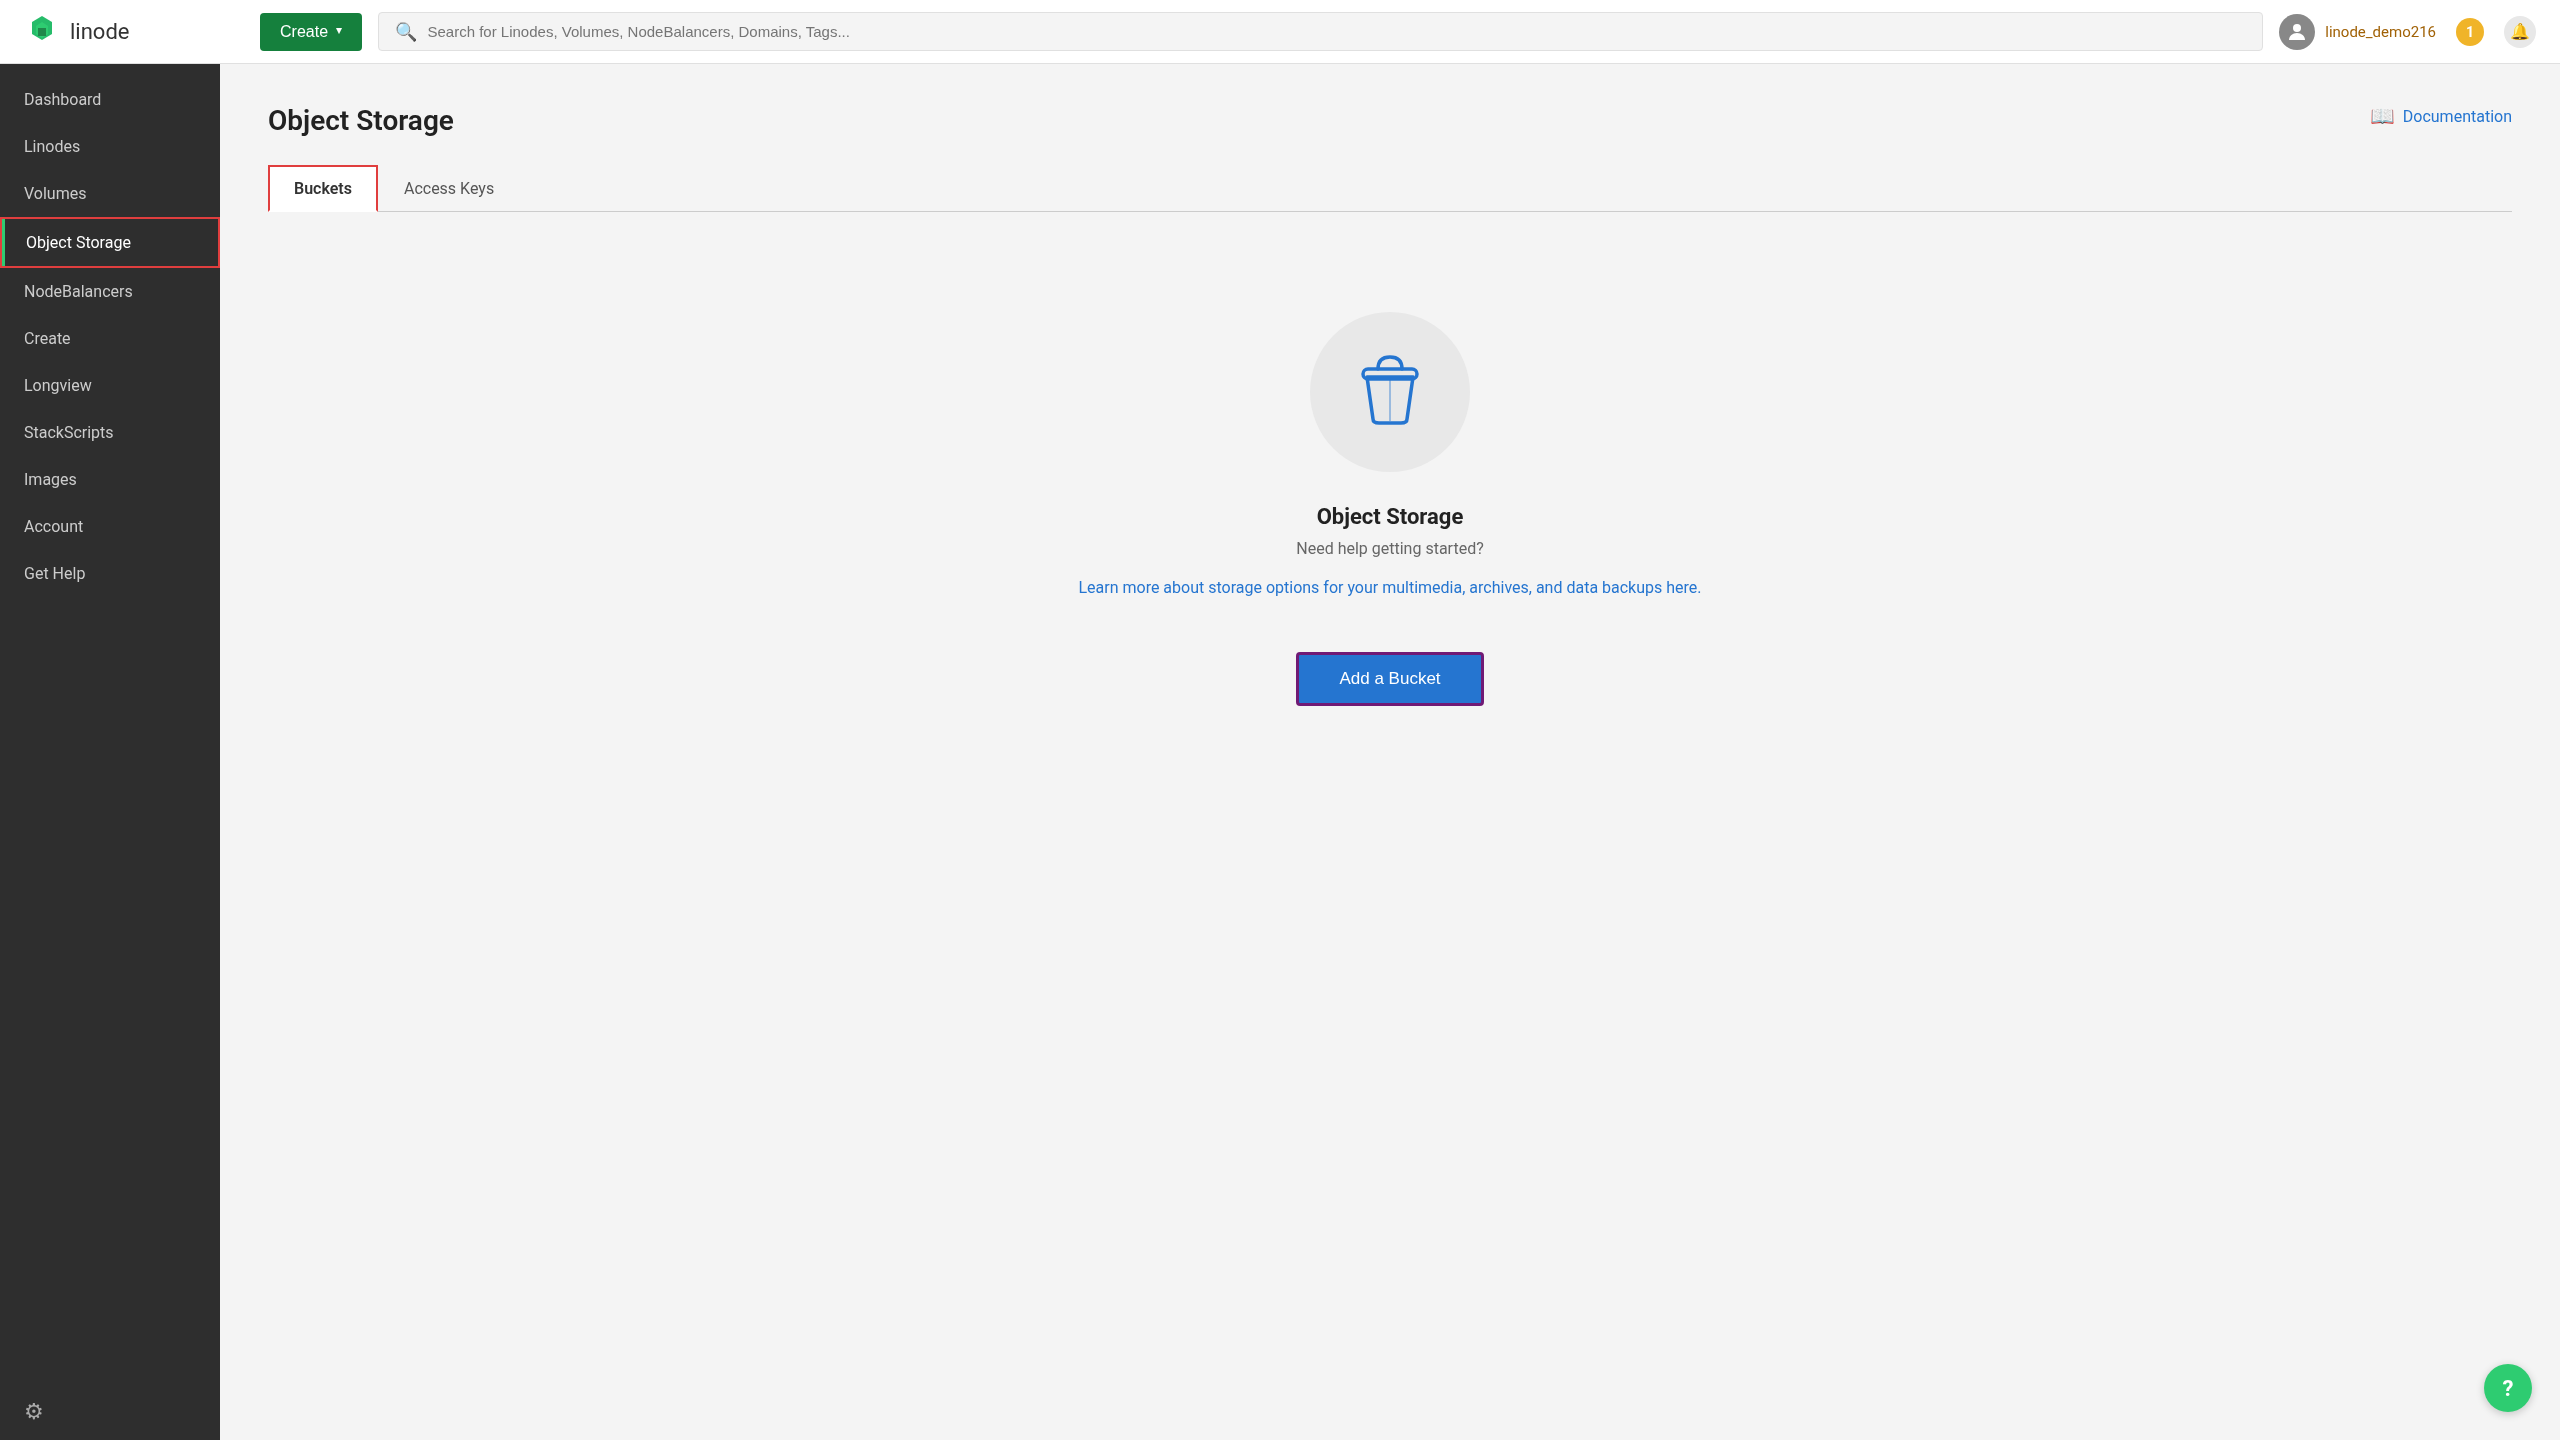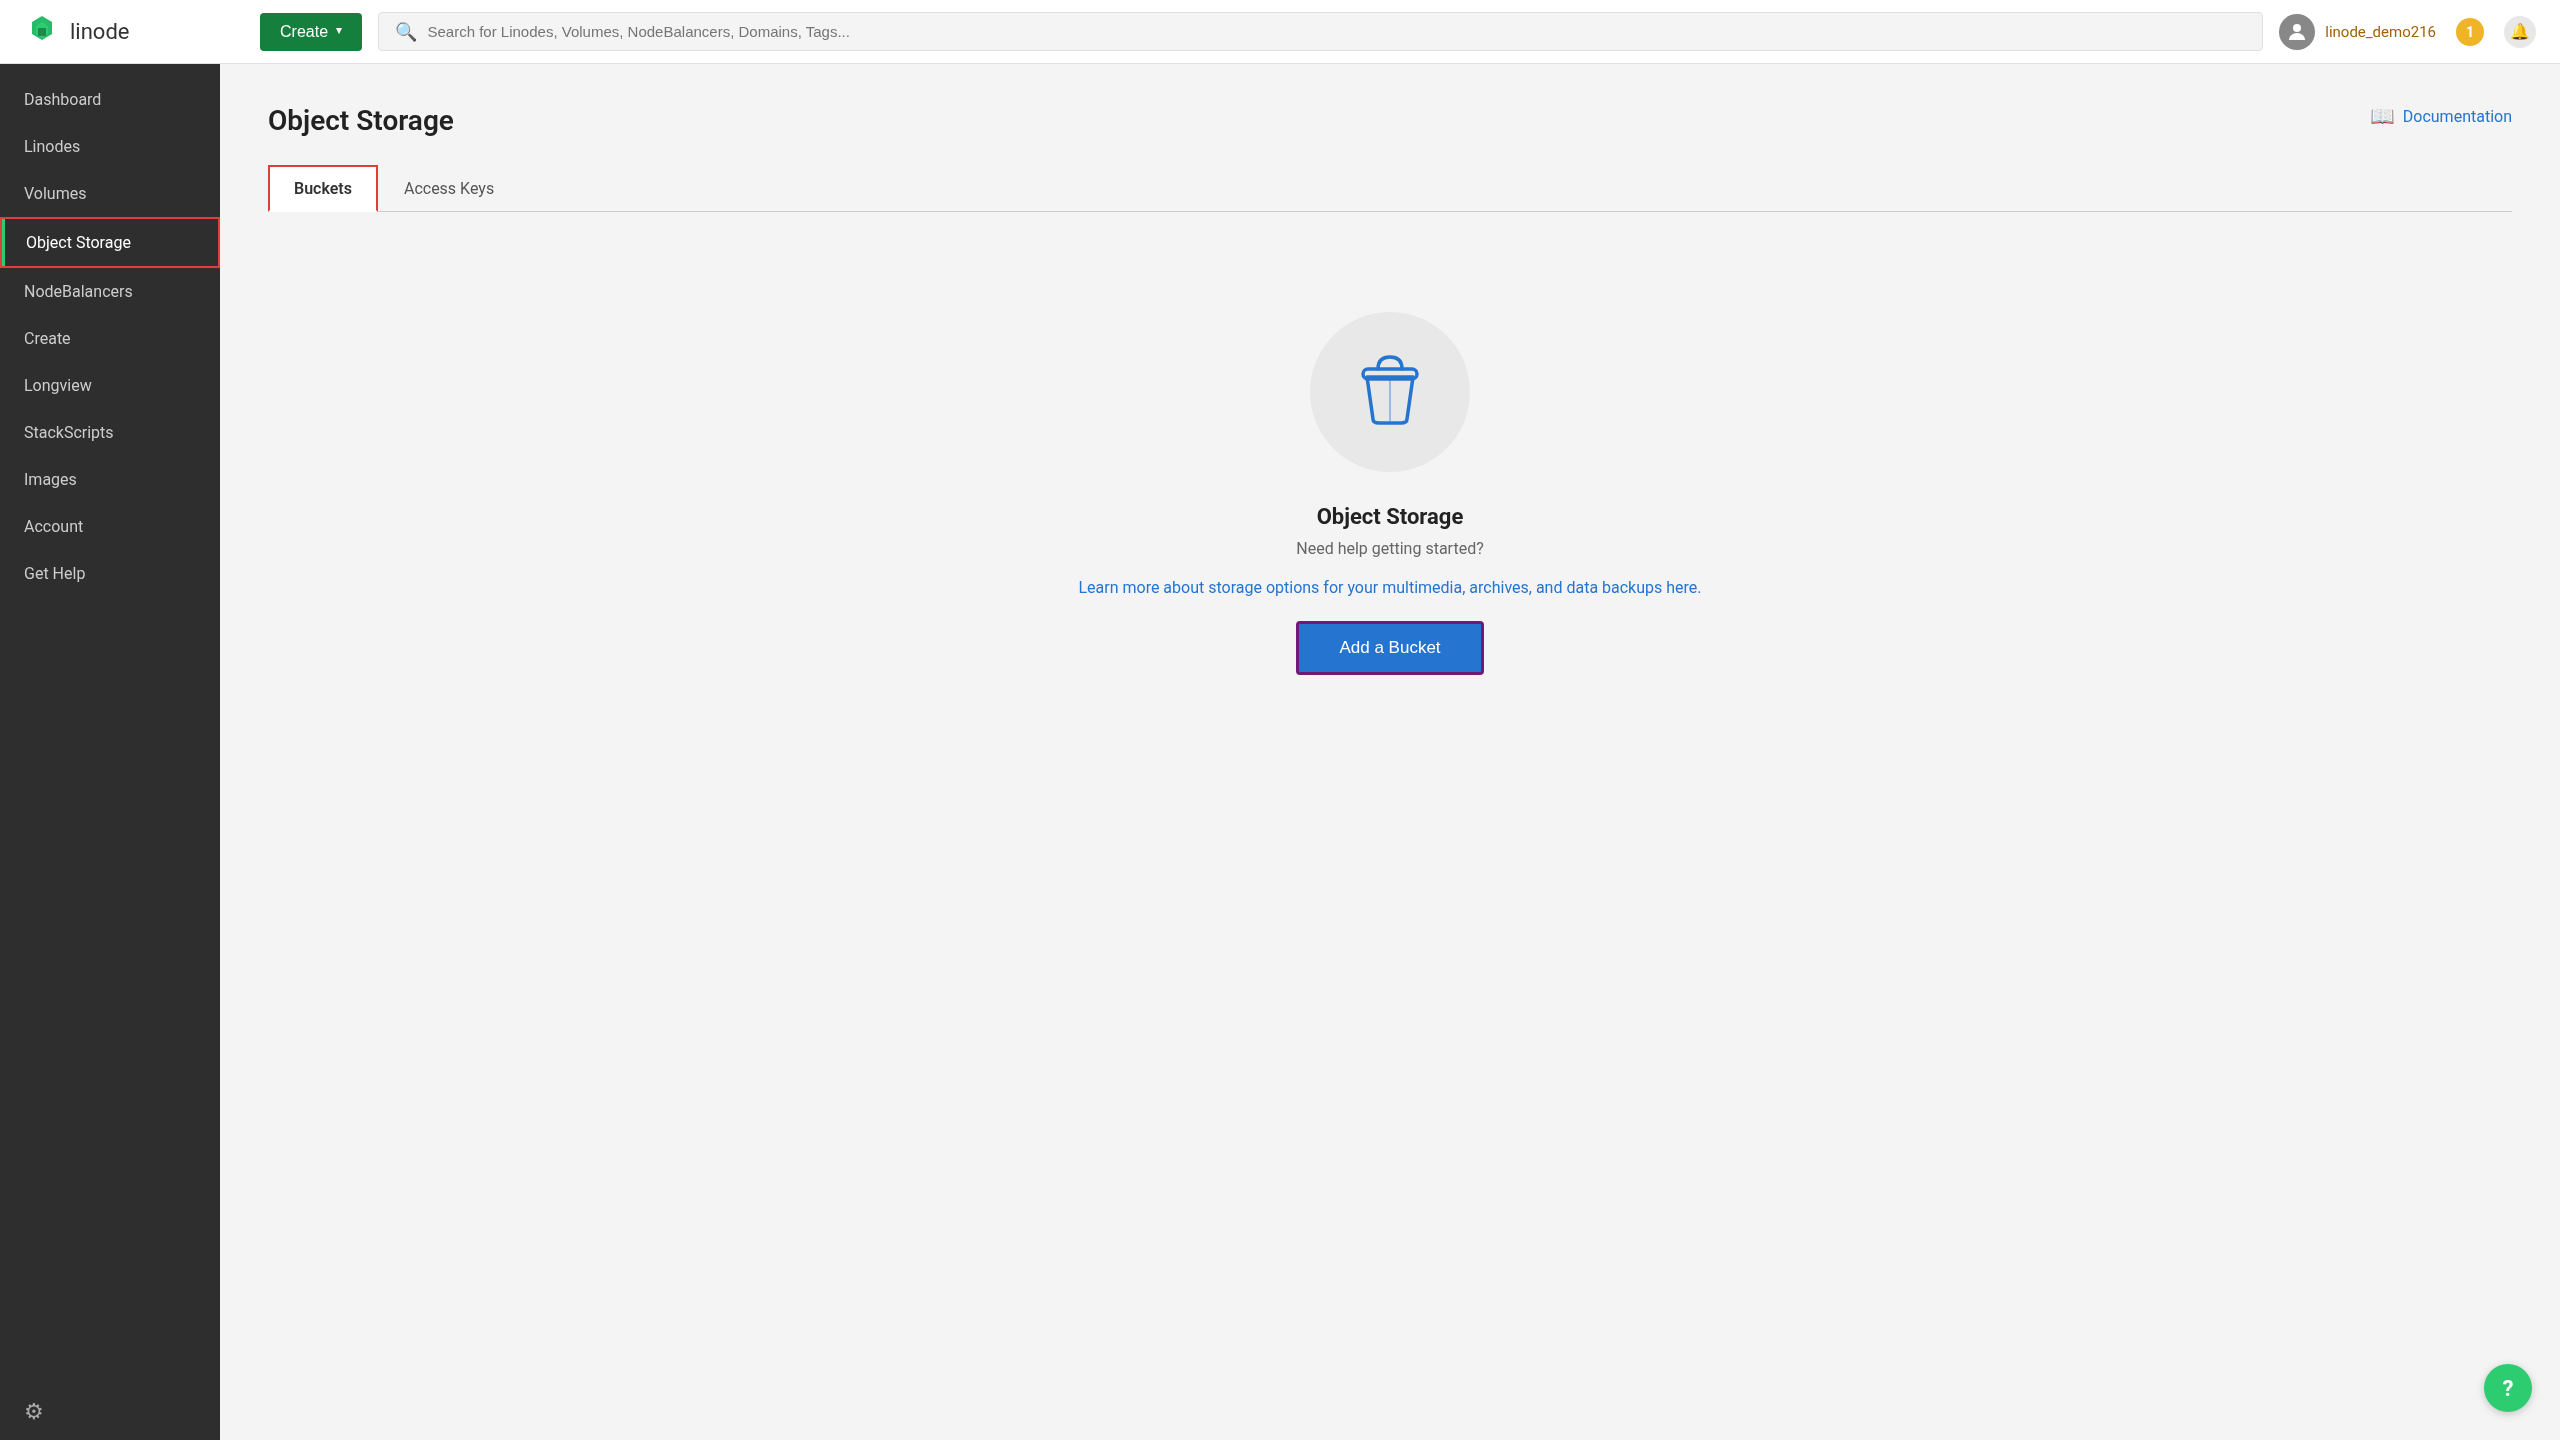--- a/index.html
+++ b/index.html
@@ -260,21 +260,21 @@
     .empty-state-subtitle {
       font-size: 16px;
       color: #666;
       margin-bottom: 20px;
     }
     .empty-state-link {
       font-size: 16px;
       color: #2575d0;
       cursor: pointer;
       text-decoration: none;
-      margin-bottom: 24px;
+      margin-bottom: 55px;
     }
     .add-bucket-btn {
       background: #2575d0;
       color: #fff;
       border: 3px solid #701a75;
       border-radius: 4px;
       padding: 14px 40px;
       font-size: 17px;
       cursor: pointer;
     }

